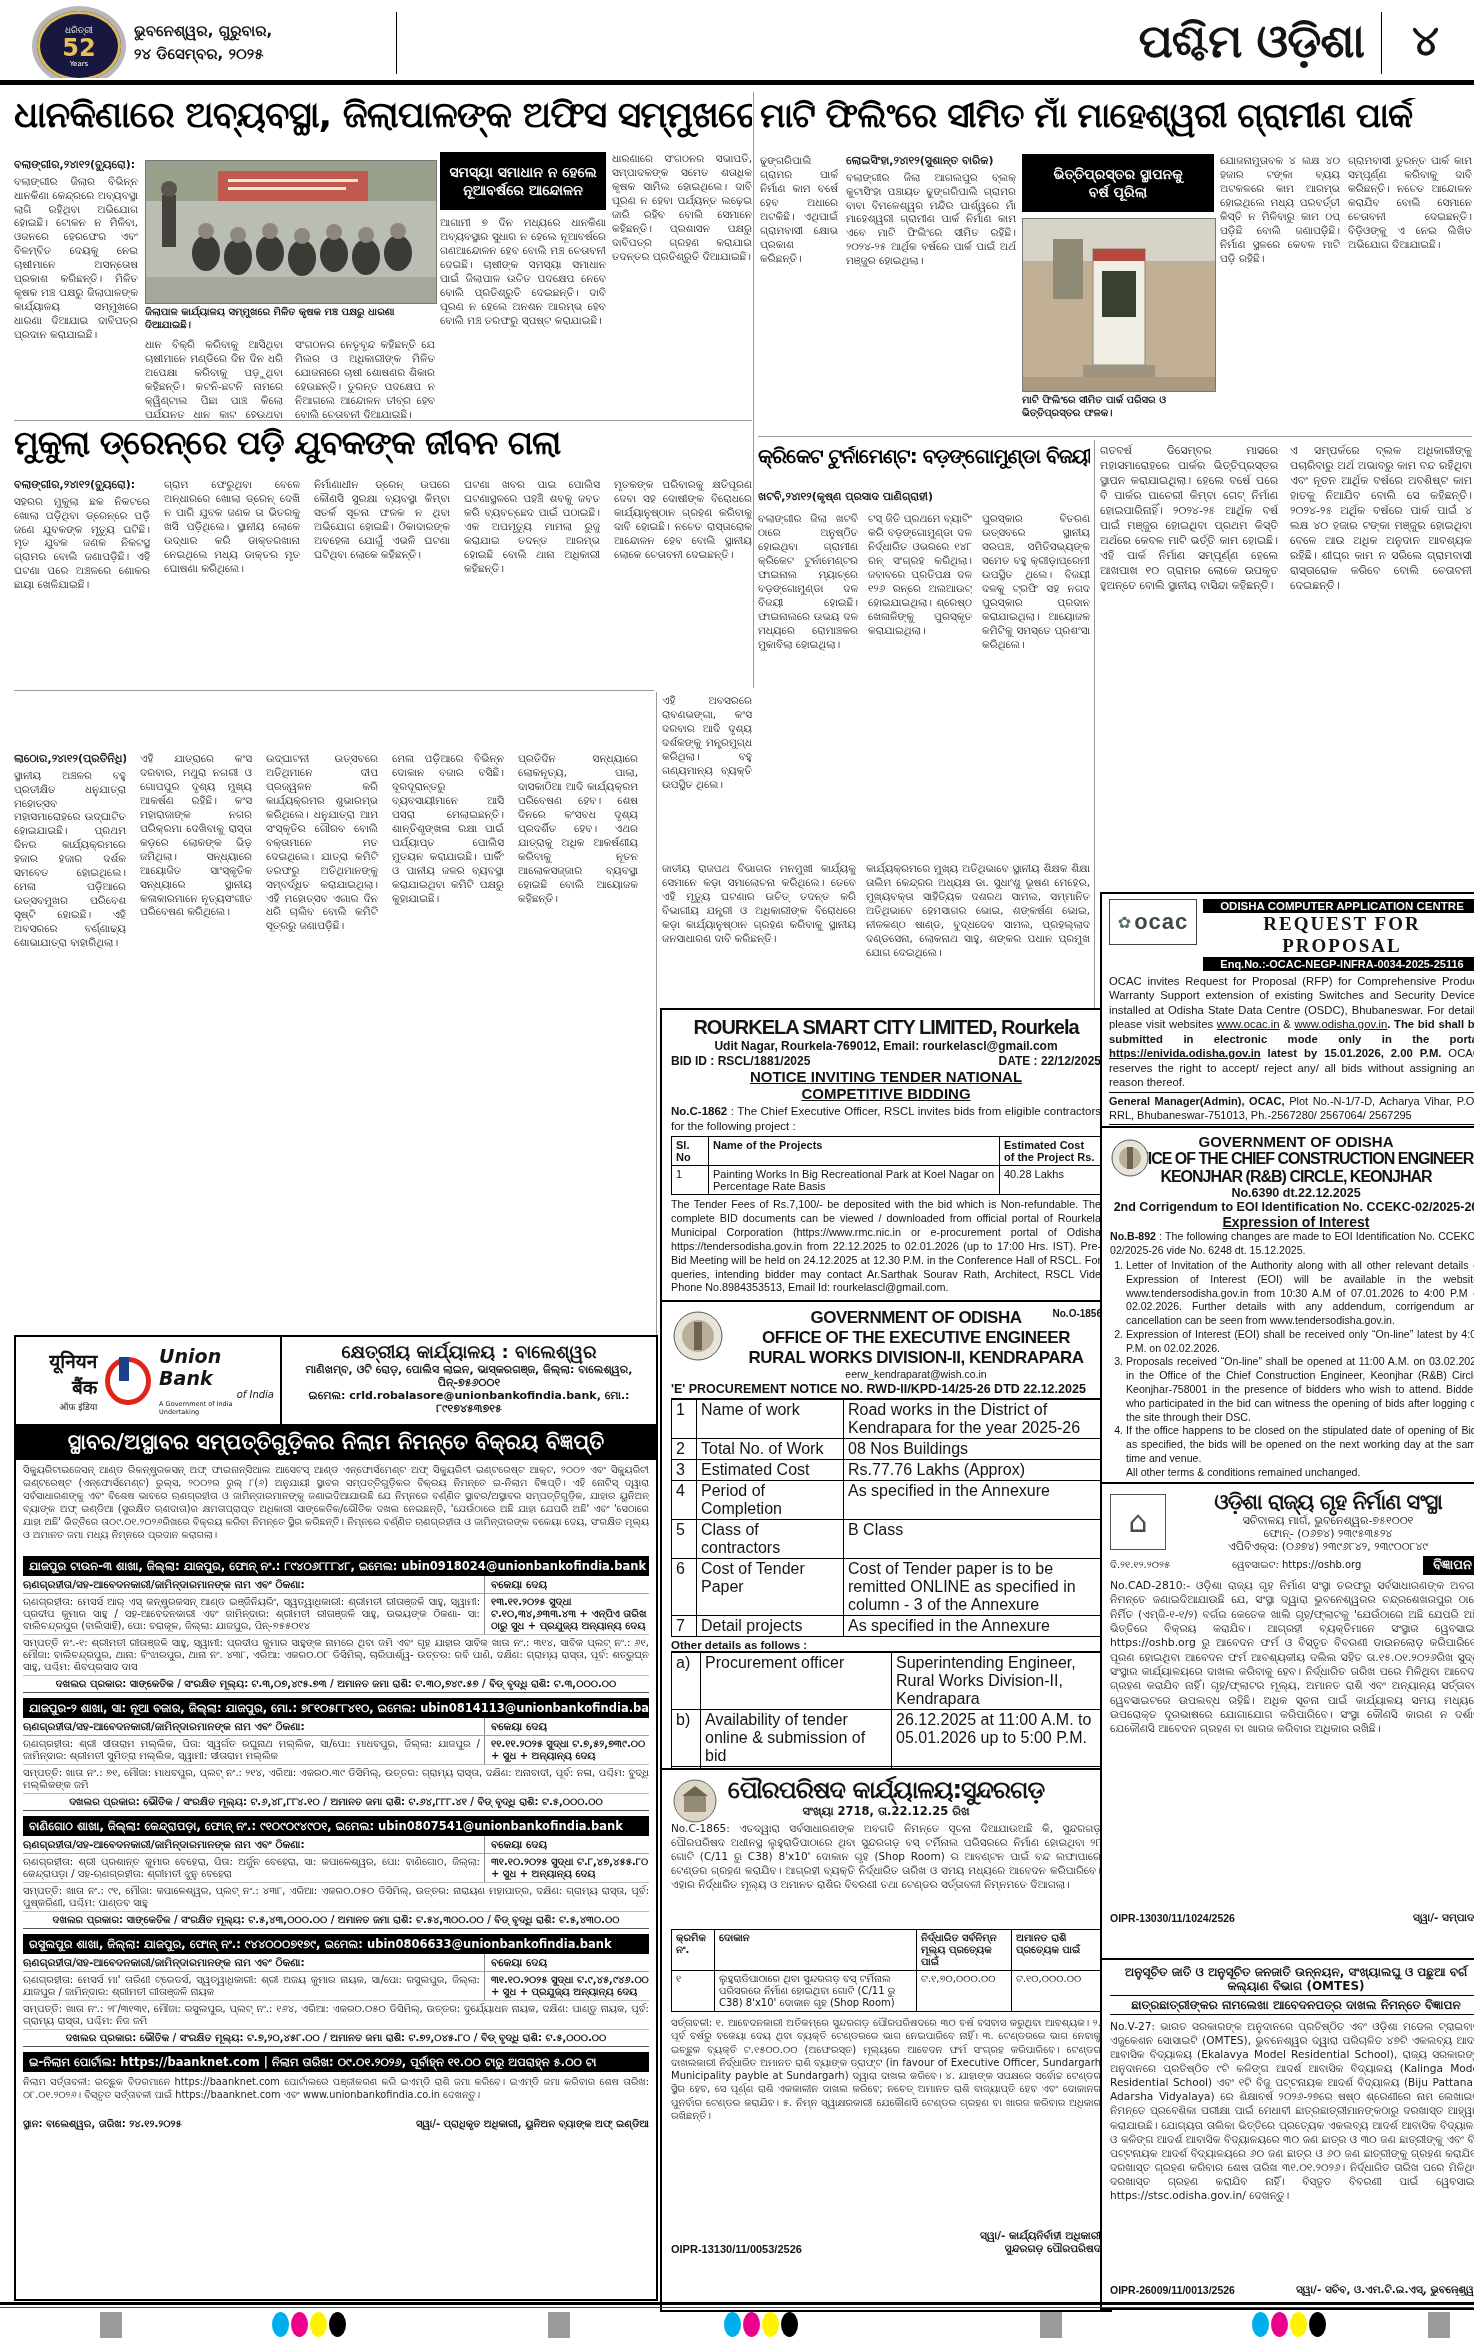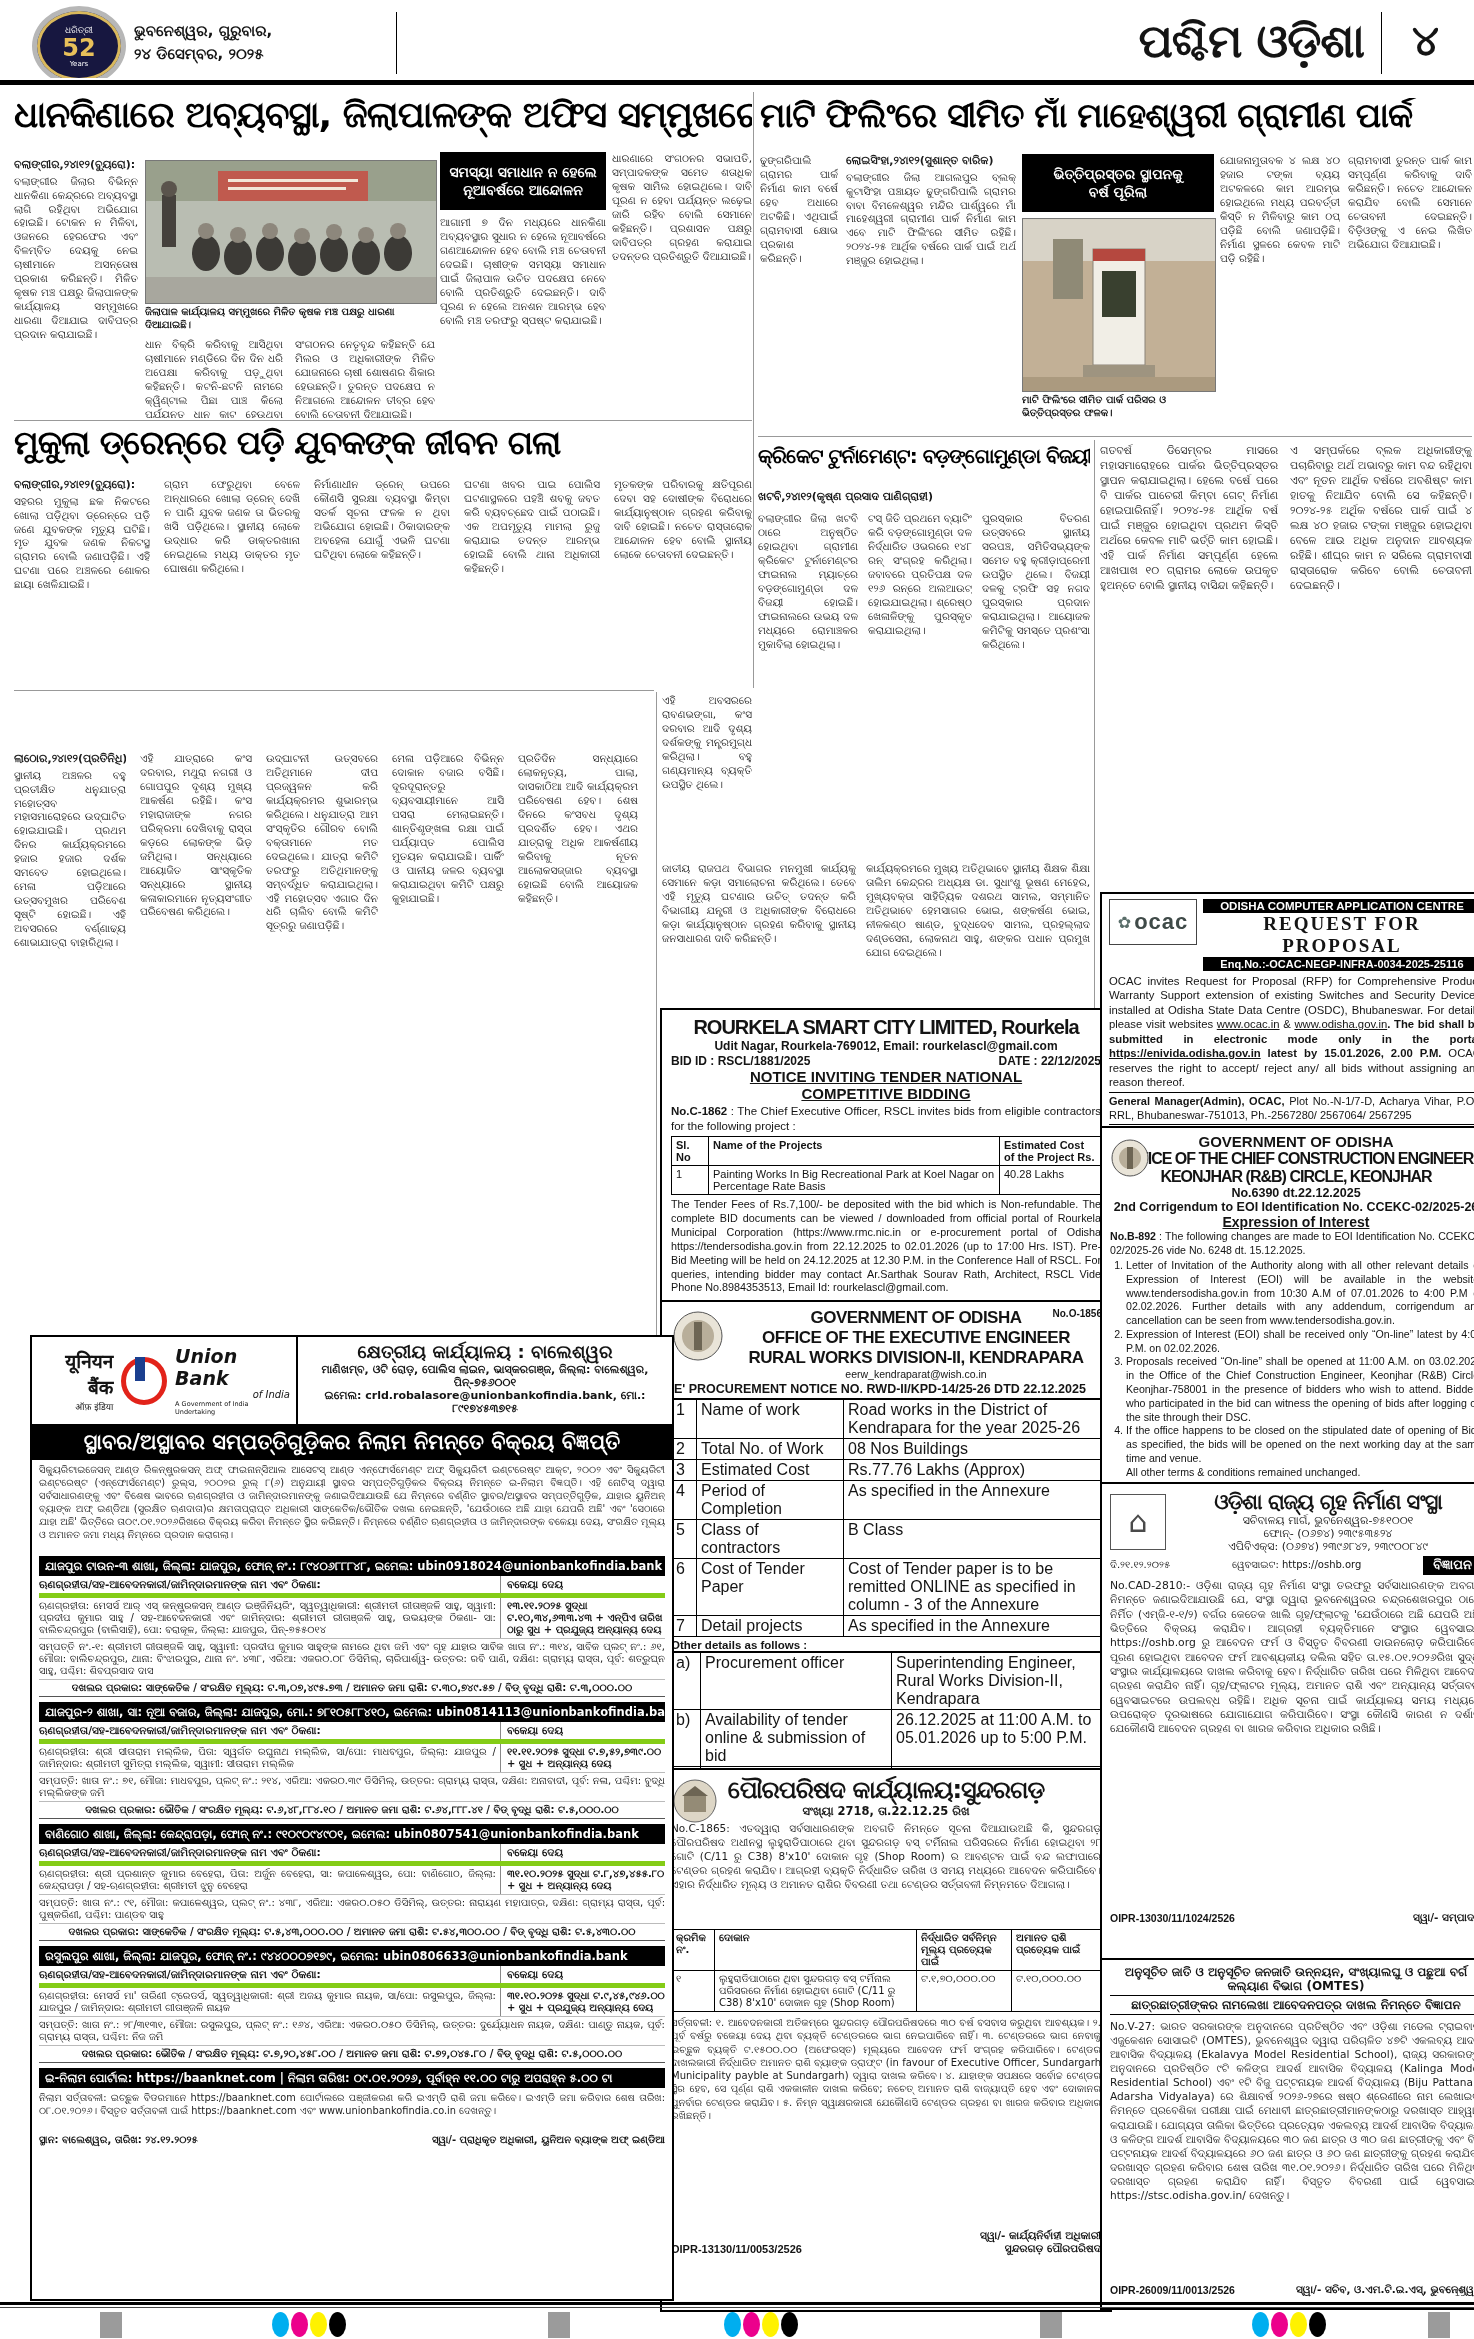--- a/index.html
+++ b/index.html
@@ -23,21 +23,21 @@
   .nt{font-size:11.5px;line-height:1.28;text-align:justify}
   .masthead-title{font-weight:bold;letter-spacing:-1px}
   .badge{width:84px;height:70px;border-radius:50%;border:5px solid #b7b7b7;background:#171740;
          display:flex;flex-direction:column;align-items:center;justify-content:center;box-shadow:0 0 0 3px #d9b85c inset}
   .badge span{display:block;text-align:center}
   table.plain{border-collapse:collapse;width:100%}
   table.plain td,table.plain th{border:1px solid #000;padding:2px 4px;vertical-align:top;text-align:left}
   .krow{display:flex;border-bottom:1px solid #000;border-left:1px solid #000;border-right:1px solid #000}
   .krow>div{padding:1px 4px}
   .ub-bar{background:#000;color:#fff;font-weight:bold;font-size:11.5px;padding:3px 6px;margin:5px 0 0;white-space:nowrap;overflow:hidden}
-  .ub-head{display:flex;font-size:10.5px;font-weight:bold;border-bottom:5px solid #84cc16}
+  .ub-head{display:flex;font-size:10.5px;font-weight:bold;border-bottom:1px solid #84cc16}
   .ub-row{display:flex;font-size:10px;border-bottom:1px solid #bbb}
   .ub-l{flex:1;padding:2px 4px 2px 0;text-align:justify}
   .ub-r{width:158px;padding:2px 0 2px 6px;border-left:1px solid #888;font-weight:bold;text-align:left}
   .ub-p{font-size:10px;text-align:justify;padding:2px 0;border-bottom:1px solid #bbb}
   .ub-pos{font-size:10px;font-weight:bold;text-align:center;padding:2px 0;border-bottom:1px solid #555}
   .regsq{position:absolute;width:22px;height:26px}
   .dot{position:absolute;width:17px;height:25px;border-radius:50%}
 </style>
 </head>
 <body>
@@ -396,21 +396,21 @@
   <div class="notice" style="left:1100px;top:1958px;width:372px;height:338px;padding:5px 8px;">
     <div class="c b" style="font-size:12px;border-bottom:1px solid #000;padding-bottom:2px;">ଅନୁସୂଚିତ ଜାତି ଓ ଅନୁସୂଚିତ ଜନଜାତି ଉନ୍ନୟନ, ସଂଖ୍ୟାଲଘୁ ଓ ପଛୁଆ ବର୍ଗ କଲ୍ୟାଣ ବିଭାଗ (OMTES)</div>
     <div class="c b" style="font-size:12px;border-bottom:1px solid #000;padding:2px 0;">ଛାତ୍ରଛାତ୍ରୀଙ୍କର ନାମଲେଖା ଆବେଦନପତ୍ର ଦାଖଲ ନିମନ୍ତେ ବିଜ୍ଞାପନ</div>
     <div class="txt" style="font-size:10.6px;margin-top:4px;height:262px;overflow:hidden;">No.V-27: ଭାରତ ସରକାରଙ୍କ ଅନୁଦାନରେ ପ୍ରତିଷ୍ଠିତ ଏବଂ ଓଡ଼ିଶା ମଡେଲ ଟ୍ରାଇବାଲ ଏଜୁକେଶନ ସୋସାଇଟି (OMTES), ଭୁବନେଶ୍ୱର ଦ୍ୱାରା ପରିଚାଳିତ ୪୭ଟି ଏକଲବ୍ୟ ଆଦର୍ଶ ଆବାସିକ ବିଦ୍ୟାଳୟ (Ekalavya Model Residential School), ରାଜ୍ୟ ସରକାରଙ୍କ ଅନୁଦାନରେ ପ୍ରତିଷ୍ଠିତ ୯ଟି କଳିଙ୍ଗ ଆଦର୍ଶ ଆବାସିକ ବିଦ୍ୟାଳୟ (Kalinga Model Residential School) ଏବଂ ୧ଟି ବିଜୁ ପଟ୍ଟନାୟକ ଆଦର୍ଶ ବିଦ୍ୟାଳୟ (Biju Pattanaik Adarsha Vidyalaya) ରେ ଶିକ୍ଷାବର୍ଷ ୨୦୨୬-୨୭ରେ ଷଷ୍ଠ ଶ୍ରେଣୀରେ ନାମ ଲେଖାଇବା ନିମନ୍ତେ ପ୍ରବେଶିକା ପରୀକ୍ଷା ପାଇଁ ମେଧାବୀ ଛାତ୍ରଛାତ୍ରୀମାନଙ୍କଠାରୁ ଦରଖାସ୍ତ ଆହ୍ୱାନ କରାଯାଉଛି। ଯୋଗ୍ୟତା ତାଲିକା ଭିତ୍ତିରେ ପ୍ରତ୍ୟେକ ଏକଲବ୍ୟ ଆଦର୍ଶ ଆବାସିକ ବିଦ୍ୟାଳୟ ଓ କଳିଙ୍ଗ ଆଦର୍ଶ ଆବାସିକ ବିଦ୍ୟାଳୟରେ ୩୦ ଜଣ ଛାତ୍ର ଓ ୩୦ ଜଣ ଛାତ୍ରୀଙ୍କୁ ଏବଂ ବିଜୁ ପଟ୍ଟନାୟକ ଆଦର୍ଶ ବିଦ୍ୟାଳୟରେ ୬୦ ଜଣ ଛାତ୍ର ଓ ୬୦ ଜଣ ଛାତ୍ରୀଙ୍କୁ ଗ୍ରହଣ କରାଯିବ। ଦରଖାସ୍ତ ଗ୍ରହଣ କରିବାର ଶେଷ ତାରିଖ ୩୧.୦୧.୨୦୨୬। ନିର୍ଦ୍ଧାରିତ ତାରିଖ ପରେ ମିଳିଥିବା ଦରଖାସ୍ତ ଗ୍ରହଣ କରାଯିବ ନାହିଁ। ବିସ୍ତୃତ ବିବରଣୀ ପାଇଁ ୱେବସାଇଟ୍ https://stsc.odisha.gov.in/ ଦେଖନ୍ତୁ।</div>
     <div style="display:flex;justify-content:space-between;align-items:flex-end;margin-top:2px;">
       <span class="b eng" style="font-size:10.5px;">OIPR-26009/11/0013/2526</span>
       <span class="b" style="font-size:10.5px;">ସ୍ୱା/- ସଚିବ, ଓ.ଏମ.ଟି.ଇ.ଏସ୍, ଭୁବନେଶ୍ୱର</span>
     </div>
   </div>
 
-  <div class="notice" style="left:14px;top:1335px;width:640px;height:962px;padding:0;margin-left:16px;">
+  <div class="notice" style="left:14px;top:1335px;width:640px;height:962px;padding:0;">
     <div style="display:flex;border-bottom:2px solid #000;">
       <div style="width:252px;padding:8px 6px;display:flex;align-items:center;gap:8px;border-right:2px solid #000;">
         <div style="text-align:right;">
           <div class="b" style="font-size:19px;">यूनियन बैंक</div>
           <div style="font-size:9px;">ऑफ़ इंडिया</div>
         </div>
         <div style="width:38px;height:38px;border-radius:50%;border:5px solid #e2231a;position:relative;">
           <div style="position:absolute;left:9px;top:-5px;width:10px;height:24px;background:#1b3f8f;"></div>
         </div>
         <div>

